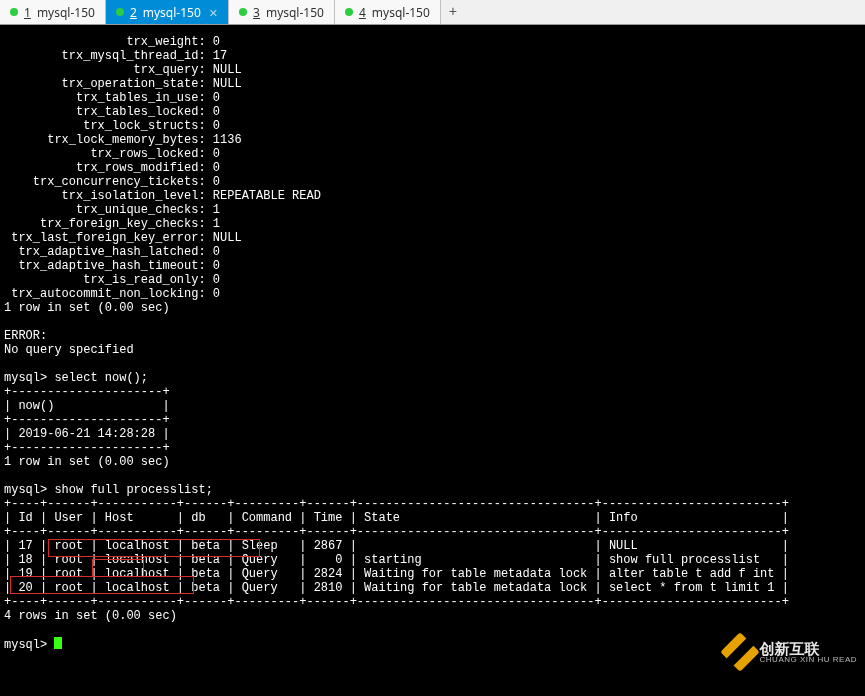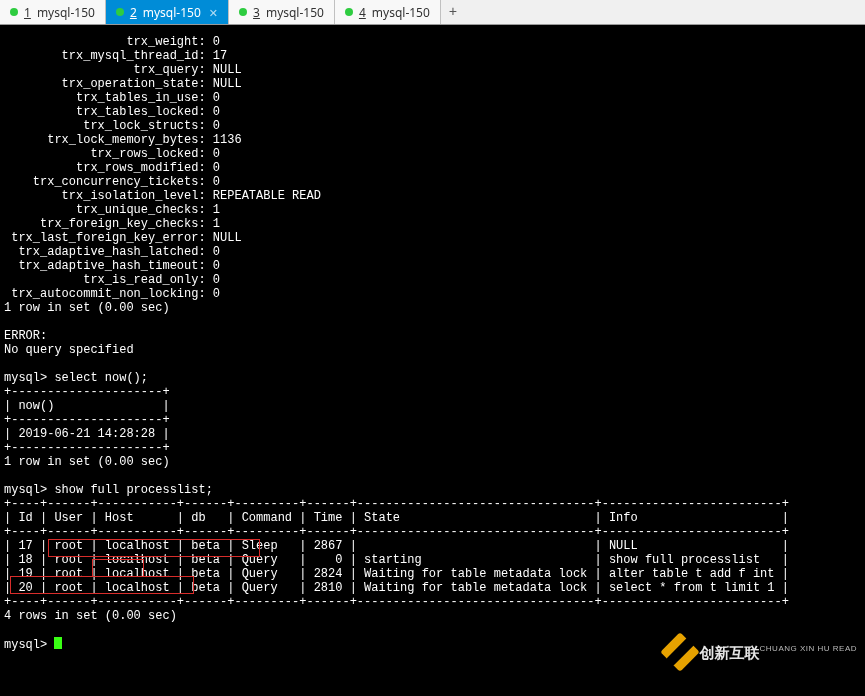--- a/index.html
+++ b/index.html
@@ -12,21 +12,21 @@
 .addtab{width:24px;display:flex;align-items:center;justify-content:center;color:#555;font-size:14px;cursor:pointer}
 .term{padding:10px 4px;white-space:pre;line-height:14px;letter-spacing:0}
 .hlbox{border:1px solid #d92d2b;position:absolute;pointer-events:none}
 .hl1{left:48px;top:539px;width:210px;height:16px}
 .hl2{left:92px;top:559px;width:50px;height:16px}
 .hl3{left:10px;top:576px;width:182px;height:16px}
 .cursor{display:inline-block;width:8px;height:12px;background:#39FF14;vertical-align:-1px}
 .watermark{position:absolute;right:8px;bottom:30px;display:flex;align-items:center;gap:6px;opacity:.9}
 .wm-logo{width:28px;height:28px;background:#ffb400;transform:rotate(45deg);border-radius:3px;position:relative}
 .wm-logo::after{content:"";position:absolute;left:9px;top:-3px;width:10px;height:32px;background:#000;border-radius:2px}
-.wm-text{display:flex;flex-direction:row;line-height:1}
+.wm-text{display:flex;flex-direction:column;line-height:1}
 .wm-cn{font-family:"Microsoft YaHei",sans-serif;color:#fff;font-size:15px;font-weight:bold}
 .wm-en{font-family:sans-serif;color:#ccc;font-size:8px;letter-spacing:.5px}
 </style>
 </head>
 <body>
 
 <div class="tabbar">
   <div class="tab">
       <span class="dot"></span>
       <span class="num">1</span>

